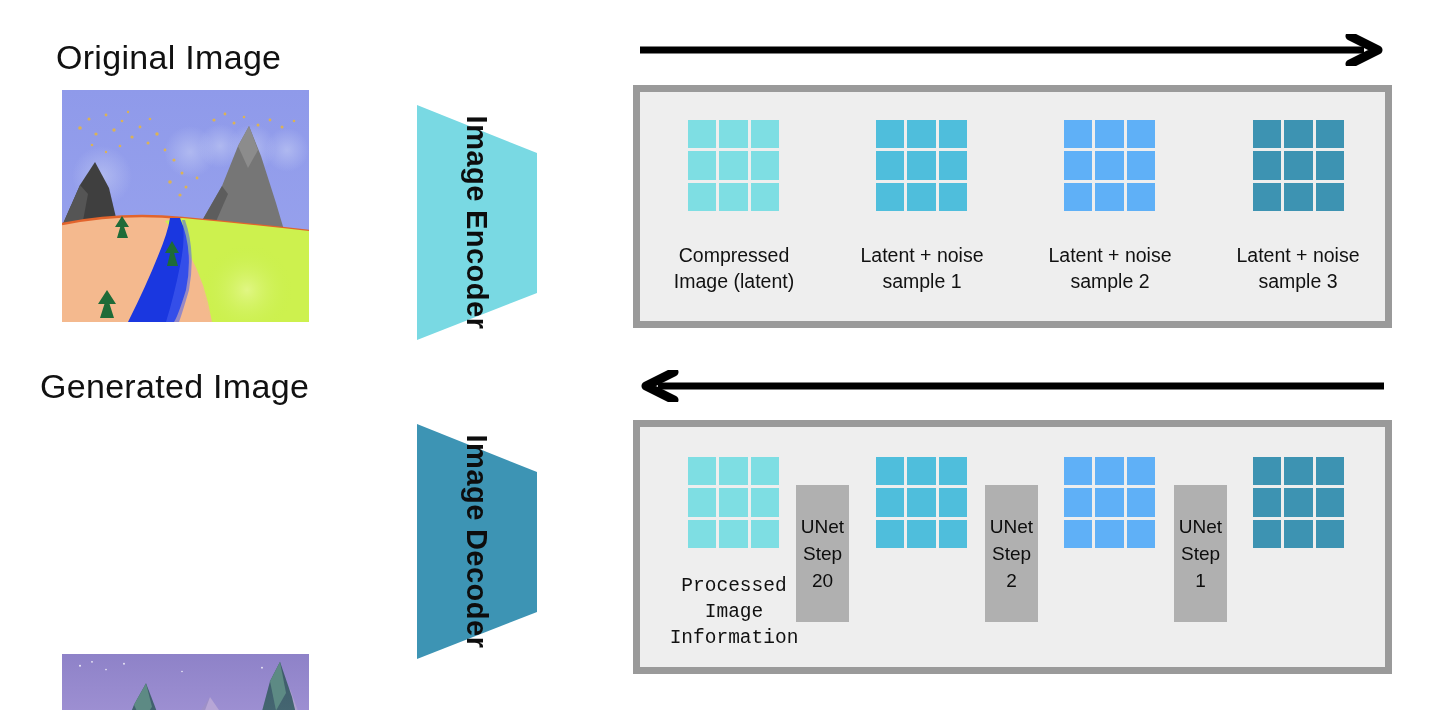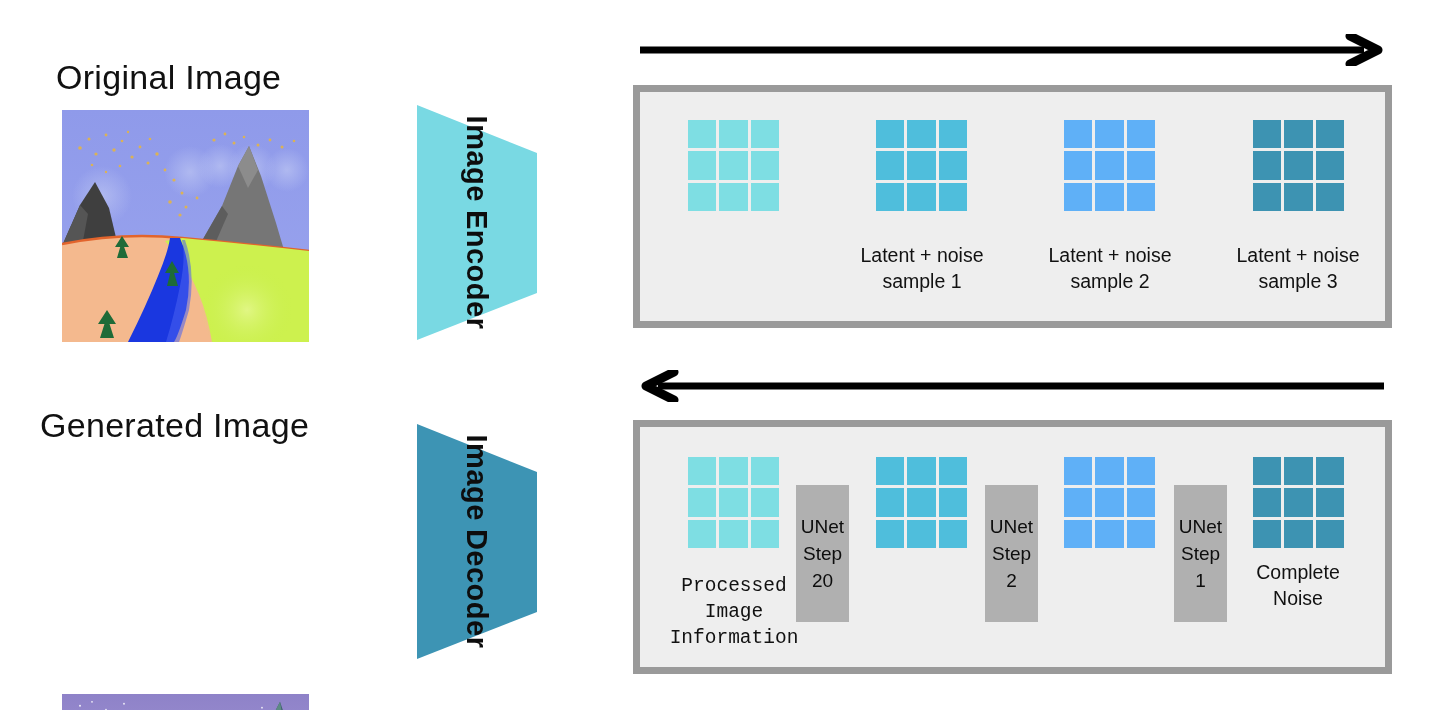--- a/index.html
+++ b/index.html
@@ -1,21 +1,21 @@
 <!DOCTYPE html>
 <html><head>
 <meta charset="utf-8">
 <style>
   html,body{margin:0;padding:0;background:#ffffff;}
   body{
     width:1432px;height:710px;position:relative;overflow:hidden;
     font-family:"Liberation Sans","DejaVu Sans",sans-serif;
     color:#111111;
   }
-  .abs{position:absolute;margin-top:20px;}
+  .abs{position:absolute;}
 
   
   .section-title{
     font-size:34px;font-weight:400;letter-spacing:.3px;color:#111;
     white-space:nowrap;
   }
 
   
   .thumb{
     width:247px;height:232px;overflow:hidden;position:relative;
@@ -147,21 +147,21 @@
     <path d="M103 131 Q140 170 150 232 L247 232 L247 141 Q185 134 120 128 Z" fill="#cdf14e"></path>
     <circle cx="185" cy="200" r="46" fill="url(#ggrass)"></circle>
     <path d="M118 128 Q132 160 124 200 Q116 226 112 232 L66 232 Q84 196 96 166 Q106 142 108 128 Z" fill="#1a37e0"></path>
     <path d="M123 130 Q134 162 127 200 Q120 224 117 232 L104 232 Q112 206 118 176 Q124 148 120 130 Z" fill="#4a63f0" opacity="0.55"></path>
     <path d="M53 137 L60 126 L67 137 Z M55 148 L60 131 L66 148 Z" fill="#1e6b38"></path>
     <path d="M103 163 L110 151 L117 163 Z M105 176 L110 156 L116 176 Z" fill="#1e6b38"></path>
     <path d="M36 214 L45 200 L54 214 Z M38 228 L45 206 L52 228 Z" fill="#1e6b38"></path>
   </svg>
 </div>
 
-<div class="abs section-title" style="left:40px;top:386px;">Generated Image</div>
+<div class="abs section-title" style="left:40px;top:367px;">Generated Image</div>
 
 <div class="abs thumb" style="left:62px;top:422px;">
   <svg viewBox="0 0 247 238" preserveAspectRatio="none">
     <defs>
       <linearGradient id="gsky" x1="0" y1="0" x2="0" y2="1">
         <stop offset="0" stop-color="#8e82c8"></stop>
         <stop offset="0.45" stop-color="#a99ada"></stop>
         <stop offset="1" stop-color="#cdb6d8"></stop>
       </linearGradient>
       <linearGradient id="gfar" x1="0" y1="0" x2="0" y2="1">
@@ -276,20 +276,22 @@
     <div class="cell" style="background:#7edee3"></div>
       <div class="cell" style="background:#7edee3"></div>
       <div class="cell" style="background:#7edee3"></div>
     <div class="cell" style="background:#7edee3"></div>
       <div class="cell" style="background:#7edee3"></div>
       <div class="cell" style="background:#7edee3"></div>
     <div class="cell" style="background:#7edee3"></div>
       <div class="cell" style="background:#7edee3"></div>
       <div class="cell" style="background:#7edee3"></div>
   </div>
+  <div class="caption" style="left:8px;top:150px;width:172px;">Compressed
+Image (latent)</div>
 
   <div class="grid" style="left:236px;top:28px;width:91px;height:91px;">
     <div class="cell" style="background:#4fbedc"></div>
       <div class="cell" style="background:#4fbedc"></div>
       <div class="cell" style="background:#4fbedc"></div>
     <div class="cell" style="background:#4fbedc"></div>
       <div class="cell" style="background:#4fbedc"></div>
       <div class="cell" style="background:#4fbedc"></div>
     <div class="cell" style="background:#4fbedc"></div>
       <div class="cell" style="background:#4fbedc"></div>
@@ -390,15 +392,13 @@
     <div class="cell" style="background:#3d93b2"></div>
       <div class="cell" style="background:#3d93b2"></div>
       <div class="cell" style="background:#3d93b2"></div>
     <div class="cell" style="background:#3d93b2"></div>
       <div class="cell" style="background:#3d93b2"></div>
       <div class="cell" style="background:#3d93b2"></div>
     <div class="cell" style="background:#3d93b2"></div>
       <div class="cell" style="background:#3d93b2"></div>
       <div class="cell" style="background:#3d93b2"></div>
   </div>
-  <div class="caption" style="left:572px;top:132px;width:172px;">Complete
-Noise</div>
 </div>
 
 </body></html>

